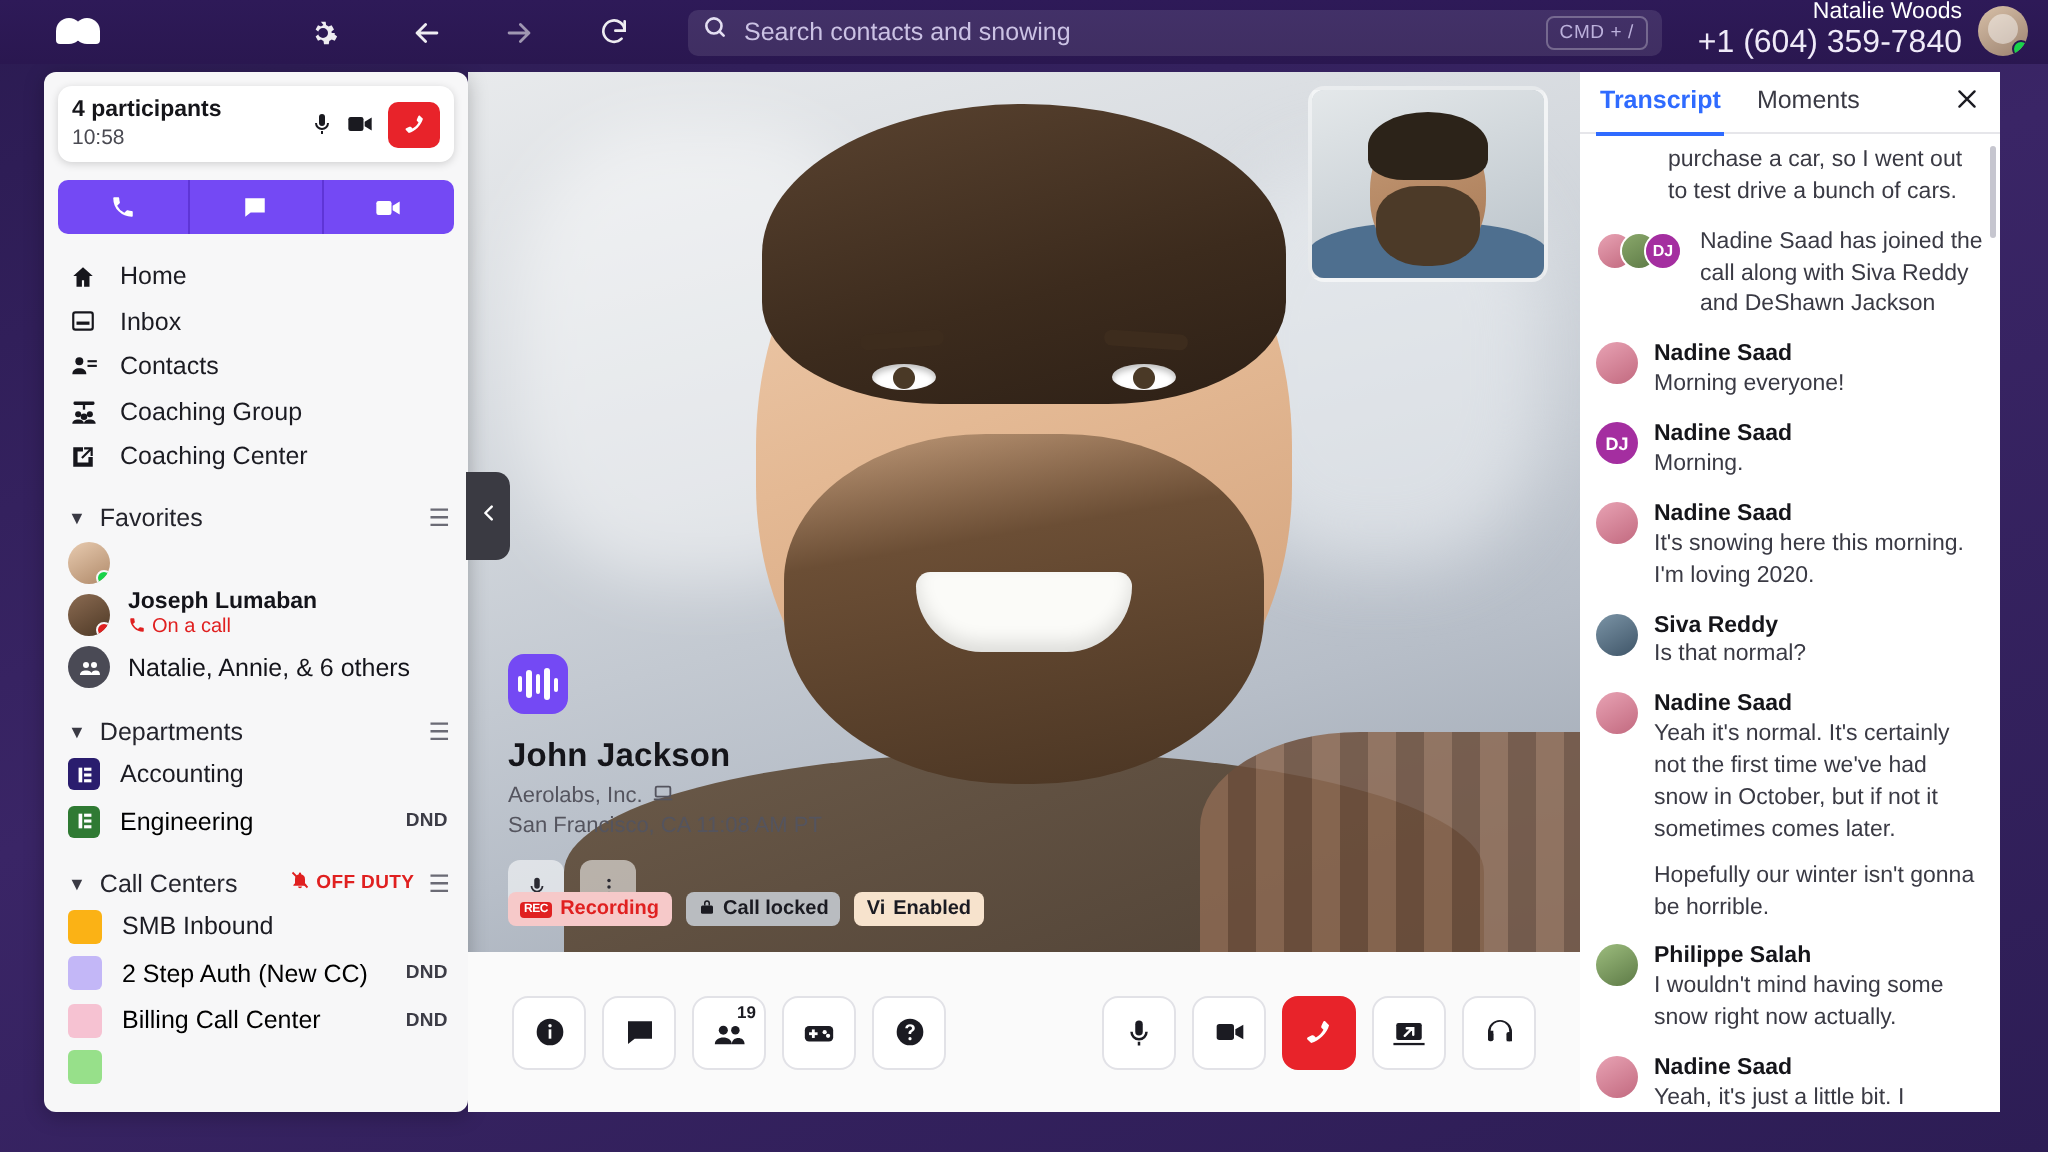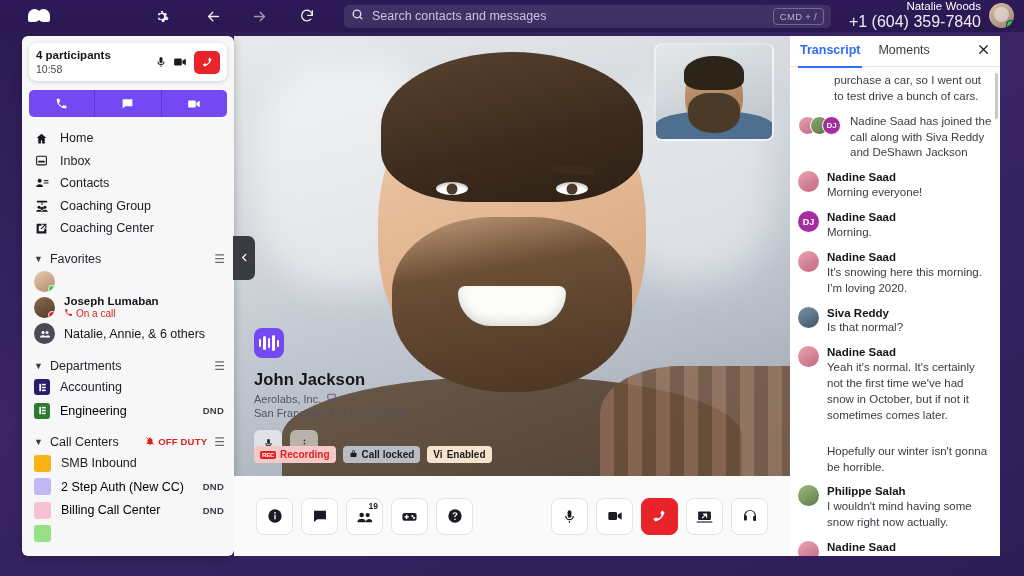--- a/index.html
+++ b/index.html
@@ -177,21 +177,21 @@
   .tab.on::after { content:""; position:absolute; left:-2px; right:-2px; bottom:-9px;
     height:2.5px; background:#2f6bff; }
   .x { margin-left:auto; color:#1b1b22; font-size:14px; }
   .tlist { padding:6px 8px 4px 8px; height:489px; overflow:hidden; position:relative; }
   .cont { font-size:11.5px; color:#3a3a44; line-height:1.38; padding-left:36px; }
   .msg { display:flex; gap:8px; margin-top:9px; }
   .msg .mav { width:21px; height:21px; border-radius:50%; flex:none; margin-top:1px; }
   .mbody { flex:1; min-width:0; }
   .mname { font-size:11.5px; font-weight:bold; color:#15151a; line-height:1.3; }
   .mtext { font-size:11.5px; color:#3a3a44; line-height:1.38; }
-  .mtext + .mtext { margin-top:20px; }
+  .mtext + .mtext { margin-top:7px; }
   .join { display:flex; gap:8px; margin-top:9px; align-items:flex-start; }
   .stack { width:44px; flex:none; position:relative; height:21px; margin-top:2px; }
   .stack .s { position:absolute; top:0; width:19px; height:19px; border-radius:50%;
     border:1.5px solid #fff; }
   .scroll { position:absolute; right:2px; top:6px; width:3px; height:46px; border-radius:2px;
     background:#c6c6cf; }
 
   
   .dock { position:absolute; left:234px; top:476px; width:556px; height:80px;
     background:#fafafa; z-index:20; display:flex; align-items:center; }
@@ -236,21 +236,21 @@
         </svg>
     </div>
 
     <div class="search">
       <span>
         <svg width="13" height="13" viewBox="0 0 24 24" fill="none" stroke="#e4dff2" stroke-width="2.4" stroke-linecap="round">
             <circle cx="11" cy="11" r="7"></circle>
             <path d="M20 20l-3.6-3.6"></path>
           </svg>
       </span>
-      <span class="ph">Search contacts and messages</span>
+      <span class="ph">Search contacts and snowing</span>
       <span class="kbd">CMD + /</span>
     </div>
 
     <div class="me">
       <div class="me-txt">
         <div class="me-name">Natalie Woods</div>
         <div class="me-num">+1 (604) 359-7840</div>
       </div>
       <div class="me-av">
         <div class="dot-on"></div>

